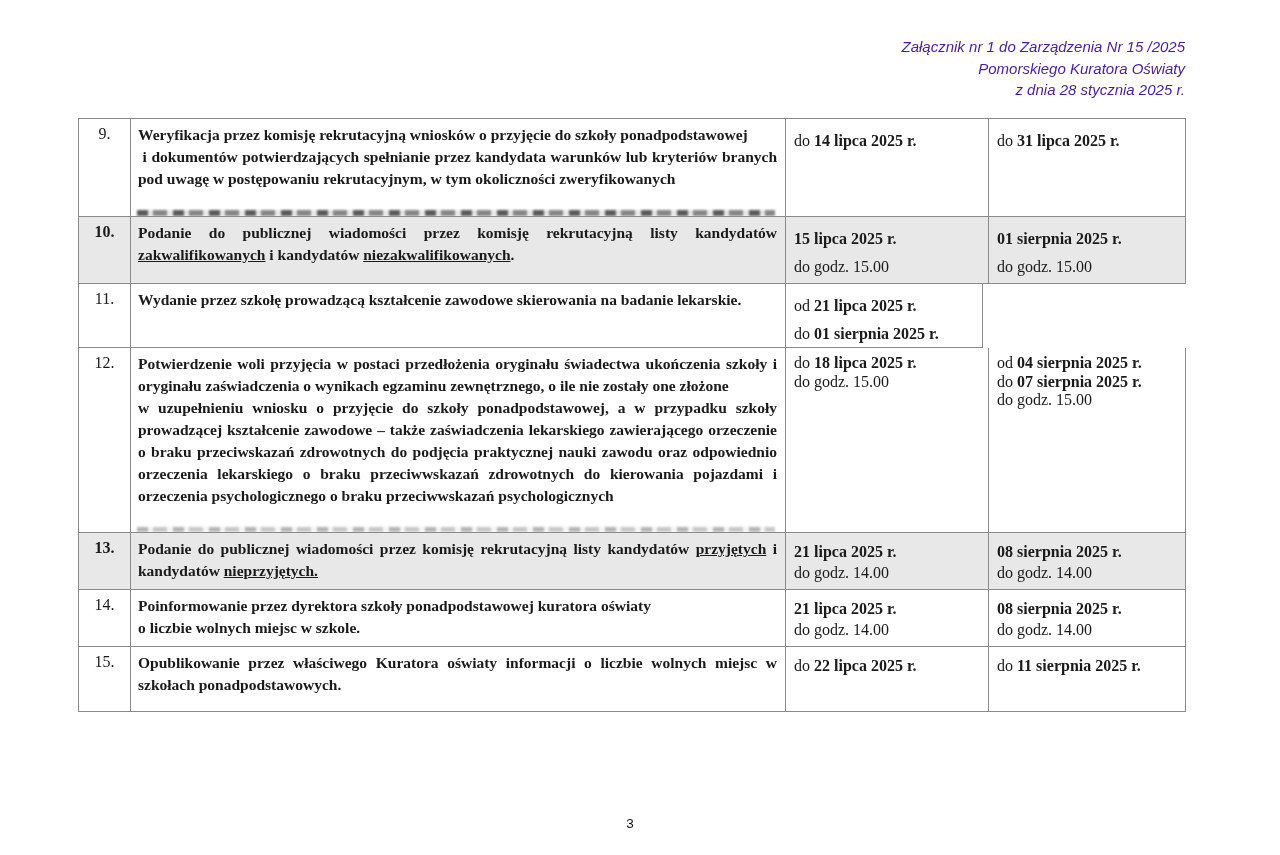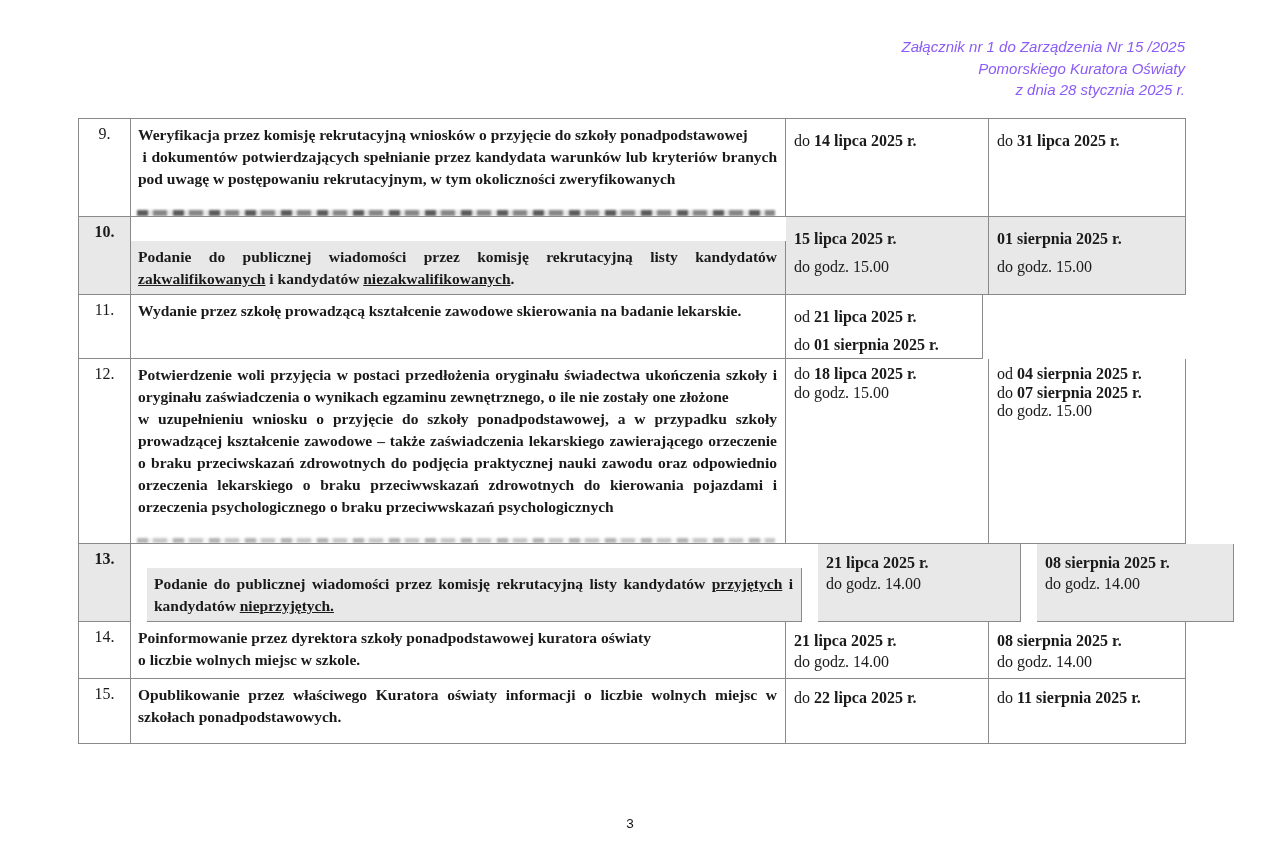--- a/index.html
+++ b/index.html
@@ -5,21 +5,21 @@
   html,body{margin:0;padding:0;}
   body{
     width:1280px;height:855px;position:relative;background:#ffffff;
     font-family:"Liberation Serif","DejaVu Serif",serif;
     color:var(--text,#1a1a1a);overflow:hidden;
   }
   
   .doc-header{
     position:absolute;top:36px;right:95px;text-align:right;
     font-family:"Liberation Sans","DejaVu Sans",sans-serif;
-    font-style:italic;font-size:15px;line-height:21.5px;color:#8b5cf6;
+    font-style:italic;font-size:15px;line-height:21.5px;color:#4c1d95;
   }
   
   .schedule-table{
     position:absolute;left:78px;top:118px;width:1107px;
     border-top:1px solid var(--border,#8a8a8a);
     border-left:1px solid var(--border,#8a8a8a);
   }
   .row{display:flex;align-items:stretch;}
   .row.shaded .cell{background:var(--shade,#e8e8e8);}
   .cell{
@@ -29,21 +29,21 @@
     position:relative;overflow:hidden;
   }
   .cell.num{
     flex:0 0 52px;text-align:center;font-size:16px;padding-top:6px;
   }
   .row.boldrow .cell.num{font-weight:bold;}
   .cell.desc{
     flex:0 0 655px;font-size:15.5px;line-height:22px;
     padding:5px 8px 4px 7px;text-align:justify;white-space:pre-wrap;font-weight:bold;
   }
-  .row.boldrow .cell.desc{font-weight:bold;margin-top:24px;}
+  .row.boldrow .cell.desc{font-weight:bold;}
   .cell.date{
     flex:0 0 203px;font-size:16px;padding:8px 6px 0 8px;line-height:21px;
   }
   .cell.date.last{flex:0 0 197px;}
   .cell.date.wide{line-height:27.5px;}
   .cell.date.tight{line-height:18.5px;padding-top:6px;}
   .b{font-weight:bold;}
   .u{text-decoration:underline;}
   
   .clip-artifact{
@@ -108,21 +108,21 @@
       <div class="cell date tight">
         <div><span>do </span><span class="b">18 lipca 2025 r.</span></div>
         <div><span>do godz. 15.00</span></div>
       </div>
       <div class="cell date last tight">
         <div><span>od </span><span class="b">04 sierpnia 2025 r.</span></div>
         <div><span>do </span><span class="b">07 sierpnia 2025 r.</span></div>
         <div><span>do godz. 15.00</span></div>
       </div>
     </div>
-    <div class="row shaded boldrow" style="min-height: 57px; gap: 16px;">
+    <div class="row shaded boldrow" style="min-height: 57px;">
       <div class="cell num">13.</div>
       <div class="cell desc"><span class="b">Podanie do publicznej wiadomości przez komisję rekrutacyjną listy kandydatów </span><span class="b u">przyjętych</span><span class="b"> i kandydatów </span><span class="b u">nieprzyjętych.</span></div>
       <div class="cell date normal">
         <div><span class="b">21 lipca 2025 r.</span></div>
         <div><span>do godz. 14.00</span></div>
       </div>
       <div class="cell date last normal">
         <div><span class="b">08 sierpnia 2025 r.</span></div>
         <div><span>do godz. 14.00</span></div>
       </div>

